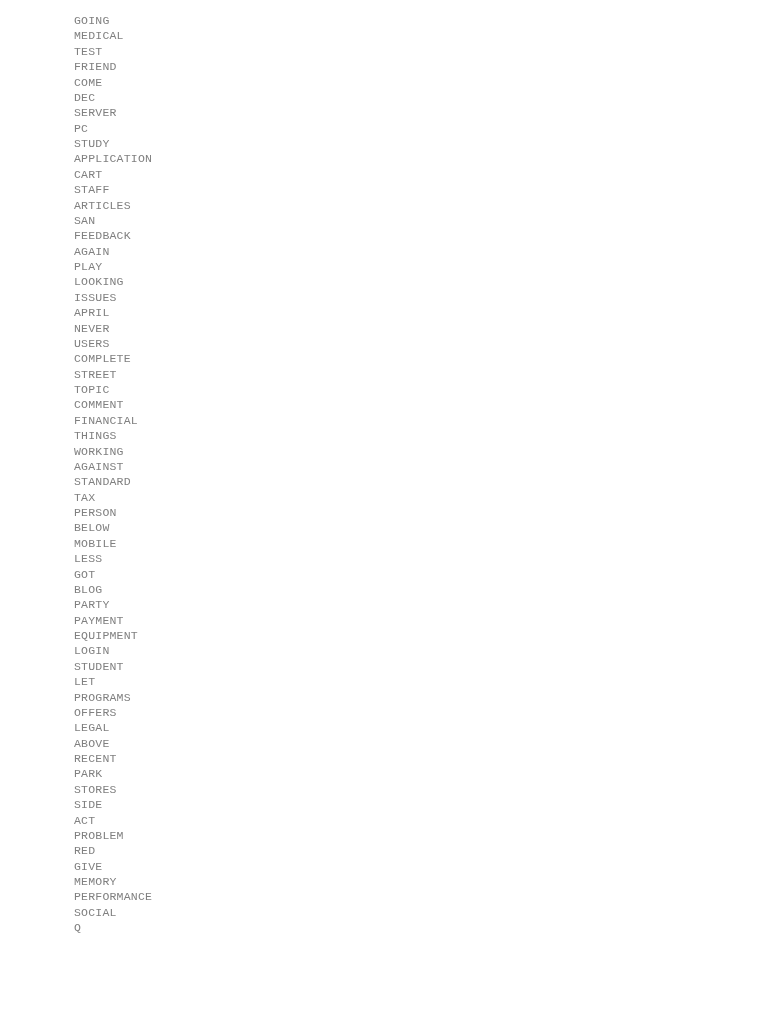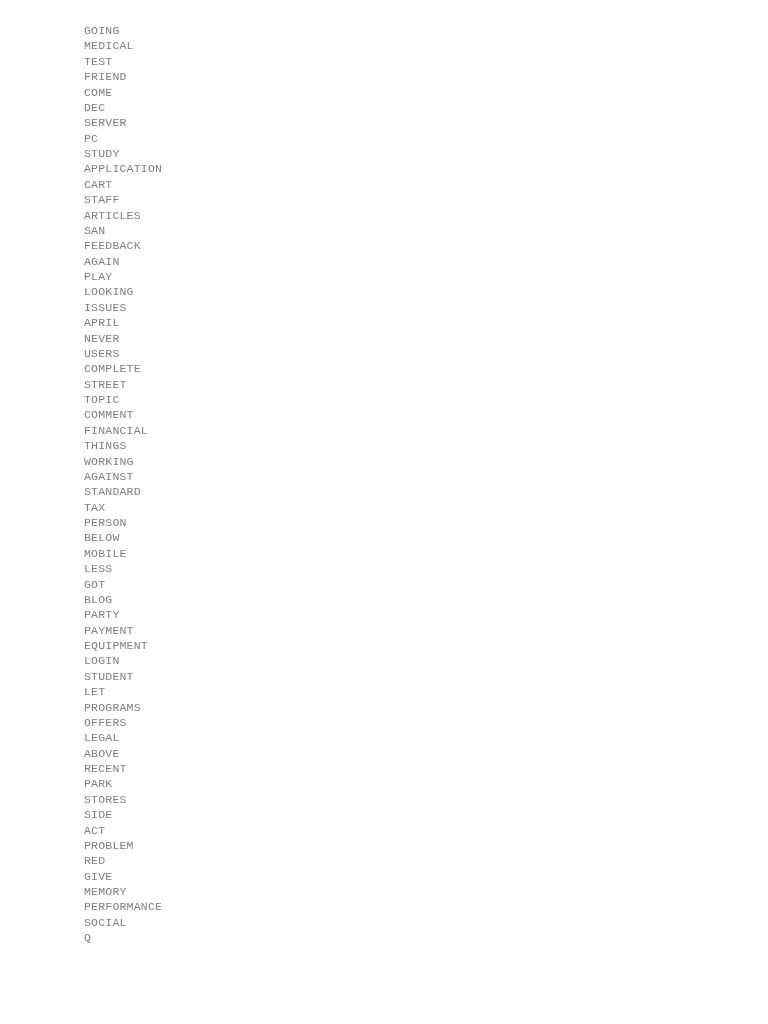--- a/index.html
+++ b/index.html
@@ -11,21 +11,21 @@
   body {
     width: 768px;
     height: 1024px;
     overflow: hidden;
     font-family: "Liberation Mono", "DejaVu Sans Mono", monospace;
   }
   #word-list {
     position: absolute;
     left: 74px;
     top: 13px;
-    margin: 10px;
+    margin: 0;
     padding: 0;
     list-style: none;
   }
   #word-list li {
     font-family: "Liberation Mono", "DejaVu Sans Mono", monospace;
     font-size: 11.5px;
     line-height: 15.38px;
     height: 15.38px;
     color: #808080;
     letter-spacing: 0.2px;

